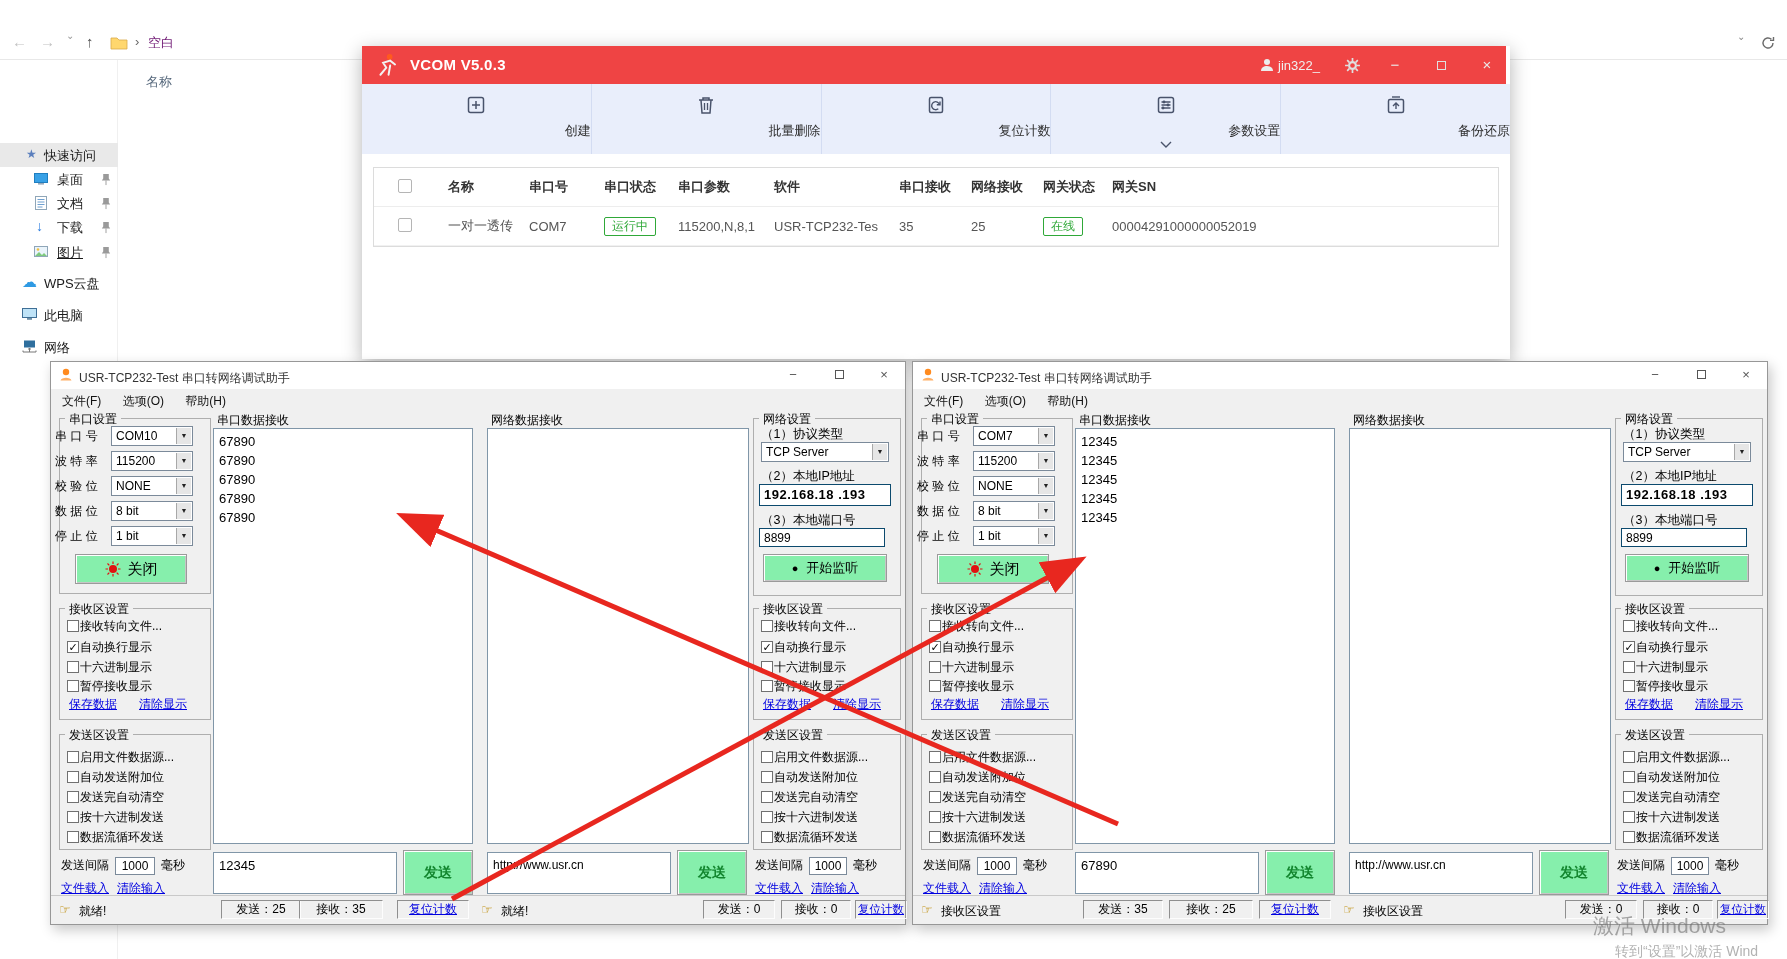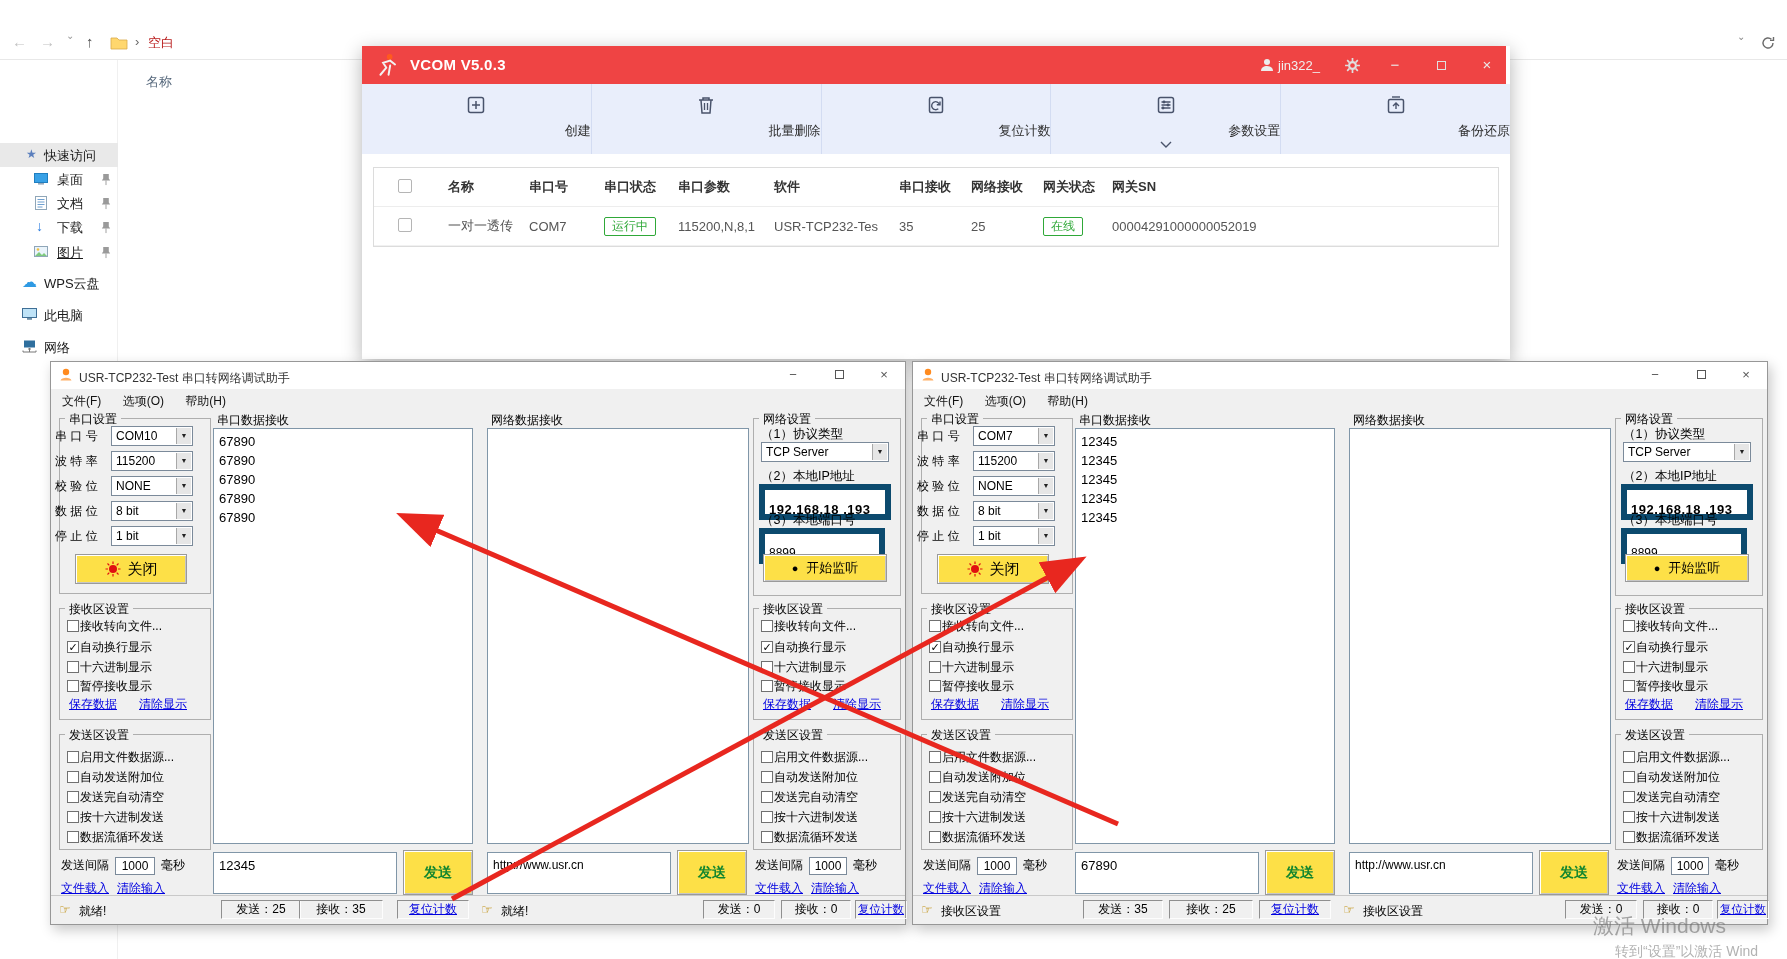--- a/index.html
+++ b/index.html
@@ -61,21 +61,21 @@
   .g-recv2 { left:702px; top:246px; width:148px; height:112px; }
   .g-send2 { left:702px; top:372px; width:148px; height:116px; }
 
   .frow { position:absolute; left:4px; display:flex; align-items:center; height:20px; }
   .fr1{top:64px} .fr2{top:89px} .fr3{top:114px} .fr4{top:139px} .fr5{top:164px}
   .flbl { width:56px; font-size:12px; color:#000; white-space:nowrap; }
   .combo { position:relative; width:82px; height:20px; background:#fff; border:1px solid #7b8a9a; }
   .cval { position:absolute; left:4px; top:2px; font-size:12px; white-space:nowrap; }
   .dd { position:absolute; right:1px; top:1px; bottom:1px; width:15px; background:#e6e6e6; border-left:1px solid #a8a8a8; font-size:7px; color:#222; text-align:center; line-height:16px; }
 
-  .btn { position:absolute; background:#fde047; border:1px solid #9a9a9a; box-shadow:inset 1px 1px 0 #fff, inset -1px -1px 0 #c6c6c6; display:flex; align-items:center; justify-content:center; color:#000; }
+  .btn { position:absolute; background:#86efac; border:1px solid #9a9a9a; box-shadow:inset 1px 1px 0 #fff, inset -1px -1px 0 #c6c6c6; display:flex; align-items:center; justify-content:center; color:#000; }
   .b-close { left:24px; top:192px; width:112px; height:30px; gap:7px; font-size:15px; }
   .b-listen { left:712px; top:192px; width:124px; height:28px; gap:8px; font-size:13px; }
   .b-send-s { left:352px; top:488px; width:70px; height:45px; }
   .b-send-n { left:626px; top:488px; width:70px; height:45px; }
   .green { color:#13862f; font-weight:bold; font-size:14px; }
   .dot { font-size:11px; color:#000; }
 
   .chkrow { position:absolute; display:flex; align-items:center; gap:1px; height:14px; }
   .c1 { left:16px; } .c4 { left:710px; }
   .cr1{top:257px} .cr2{top:278px} .cr3{top:298px} .cr4{top:317px}
@@ -85,21 +85,21 @@
   .link { position:absolute; font-size:12px; color:#0000e0; text-decoration:underline; white-space:nowrap; }
 
   .rxlbl { position:absolute; font-size:12px; color:#000; }
   .rxbox { position:absolute; background:#fff; border:1px solid #8096a8; white-space:pre; font-size:13px; line-height:19px; padding:3px 5px; color:#000; overflow:hidden; }
   .rx-s { left:162px; top:66px; width:260px; height:416px; }
   .rx-n { left:436px; top:66px; width:262px; height:416px; }
   .in-s { left:162px; top:490px; width:184px; height:42px; }
   .in-n { left:436px; top:490px; width:184px; height:42px; font-size:12px; }
 
   .nlbl { position:absolute; font-size:12.5px; color:#000; white-space:nowrap; }
-  .nipt { position:absolute; background:#fff; border:6px solid #0c4a6e; font-size:12px; padding:12px 4px; color:#000; white-space:nowrap; overflow:hidden; }
+  .nipt { position:absolute; background:#fff; border:1px solid #0c4a6e; font-size:12px; padding:2px 4px; color:#000; white-space:nowrap; overflow:hidden; }
   .ip { font-weight:bold; font-size:13px; letter-spacing:.5px; }
 
   .ivrow { position:absolute; display:flex; align-items:center; gap:6px; height:19px; }
   .ivin { width:40px; height:18px; background:#fff; border:1px solid #7b8a9a; font-size:12px; text-align:center; line-height:16px; }
 
   .sbar { position:absolute; left:0; right:0; bottom:0; height:28px; background:#f0f0f0; box-shadow:0 -1px 0 #c9c9c9; }
   .ptr { position:absolute; top:6px; font-size:13px; color:#bf8f10; }
   .stxt { position:absolute; top:7px; font-size:12px; color:#000; white-space:nowrap; }
   .sbox { position:absolute; top:4px; height:19px; border:1px solid; border-color:#8f8f8f #fdfdfd #fdfdfd #8f8f8f; font-size:12px; text-align:center; line-height:17px; color:#000; white-space:nowrap; overflow:hidden; }
   .sbox .rst { color:#0000e0; text-decoration:underline; }
@@ -116,21 +116,21 @@
 <div id="explorer">
   <div id="addrbar">
     <span class="navgl" style="left:12px;">←</span>
     <span class="navgl" style="left:40px;">→</span>
     <span class="navgl" style="left:66px;top:4px;font-size:10px;color:#9a9a9a;">⌄</span>
     <span class="navgl" style="left:86px;color:#555;">↑</span>
     <svg width="18" height="14" viewBox="0 0 18 14" style="position:absolute;left:110px;top:10px;">
         <path d="M1 2h6l2 2h8v9H1z" fill="#ffd76e" stroke="#d9a94a" stroke-width="0.8"></path>
       </svg>
     <span style="position:absolute;left:135px;top:8px;font-size:13px;color:#666;">›</span>
-    <span style="position:absolute;left:148px;top:8px;font-size:13px;color:#b91c1c;">空白</span>
+    <span style="position:absolute;left:148px;top:8px;font-size:13px;color:#701a75;">空白</span>
     <span class="navgl" style="left:1737px;top:5px;font-size:10px;color:#8a8a8a;">⌄</span>
     <svg width="14" height="14" viewBox="0 0 14 14" style="position:absolute;left:1761px;top:10px;">
         <path d="M12 7a5 5 0 1 1-1.6-3.7" fill="none" stroke="#6b6b6b" stroke-width="1.4"></path>
         <path d="M12.5 1v3.4H9" fill="none" stroke="#6b6b6b" stroke-width="1.4"></path>
       </svg>
   </div>
   <div id="sidebar">
     <div class="side-row" id="qa-row">
       <span style="position:absolute;left:26px;top:4px;color:#5b7fbd;font-size:12px;">★</span>
       <span class="txt" style="left:44px;">快速访问</span>

